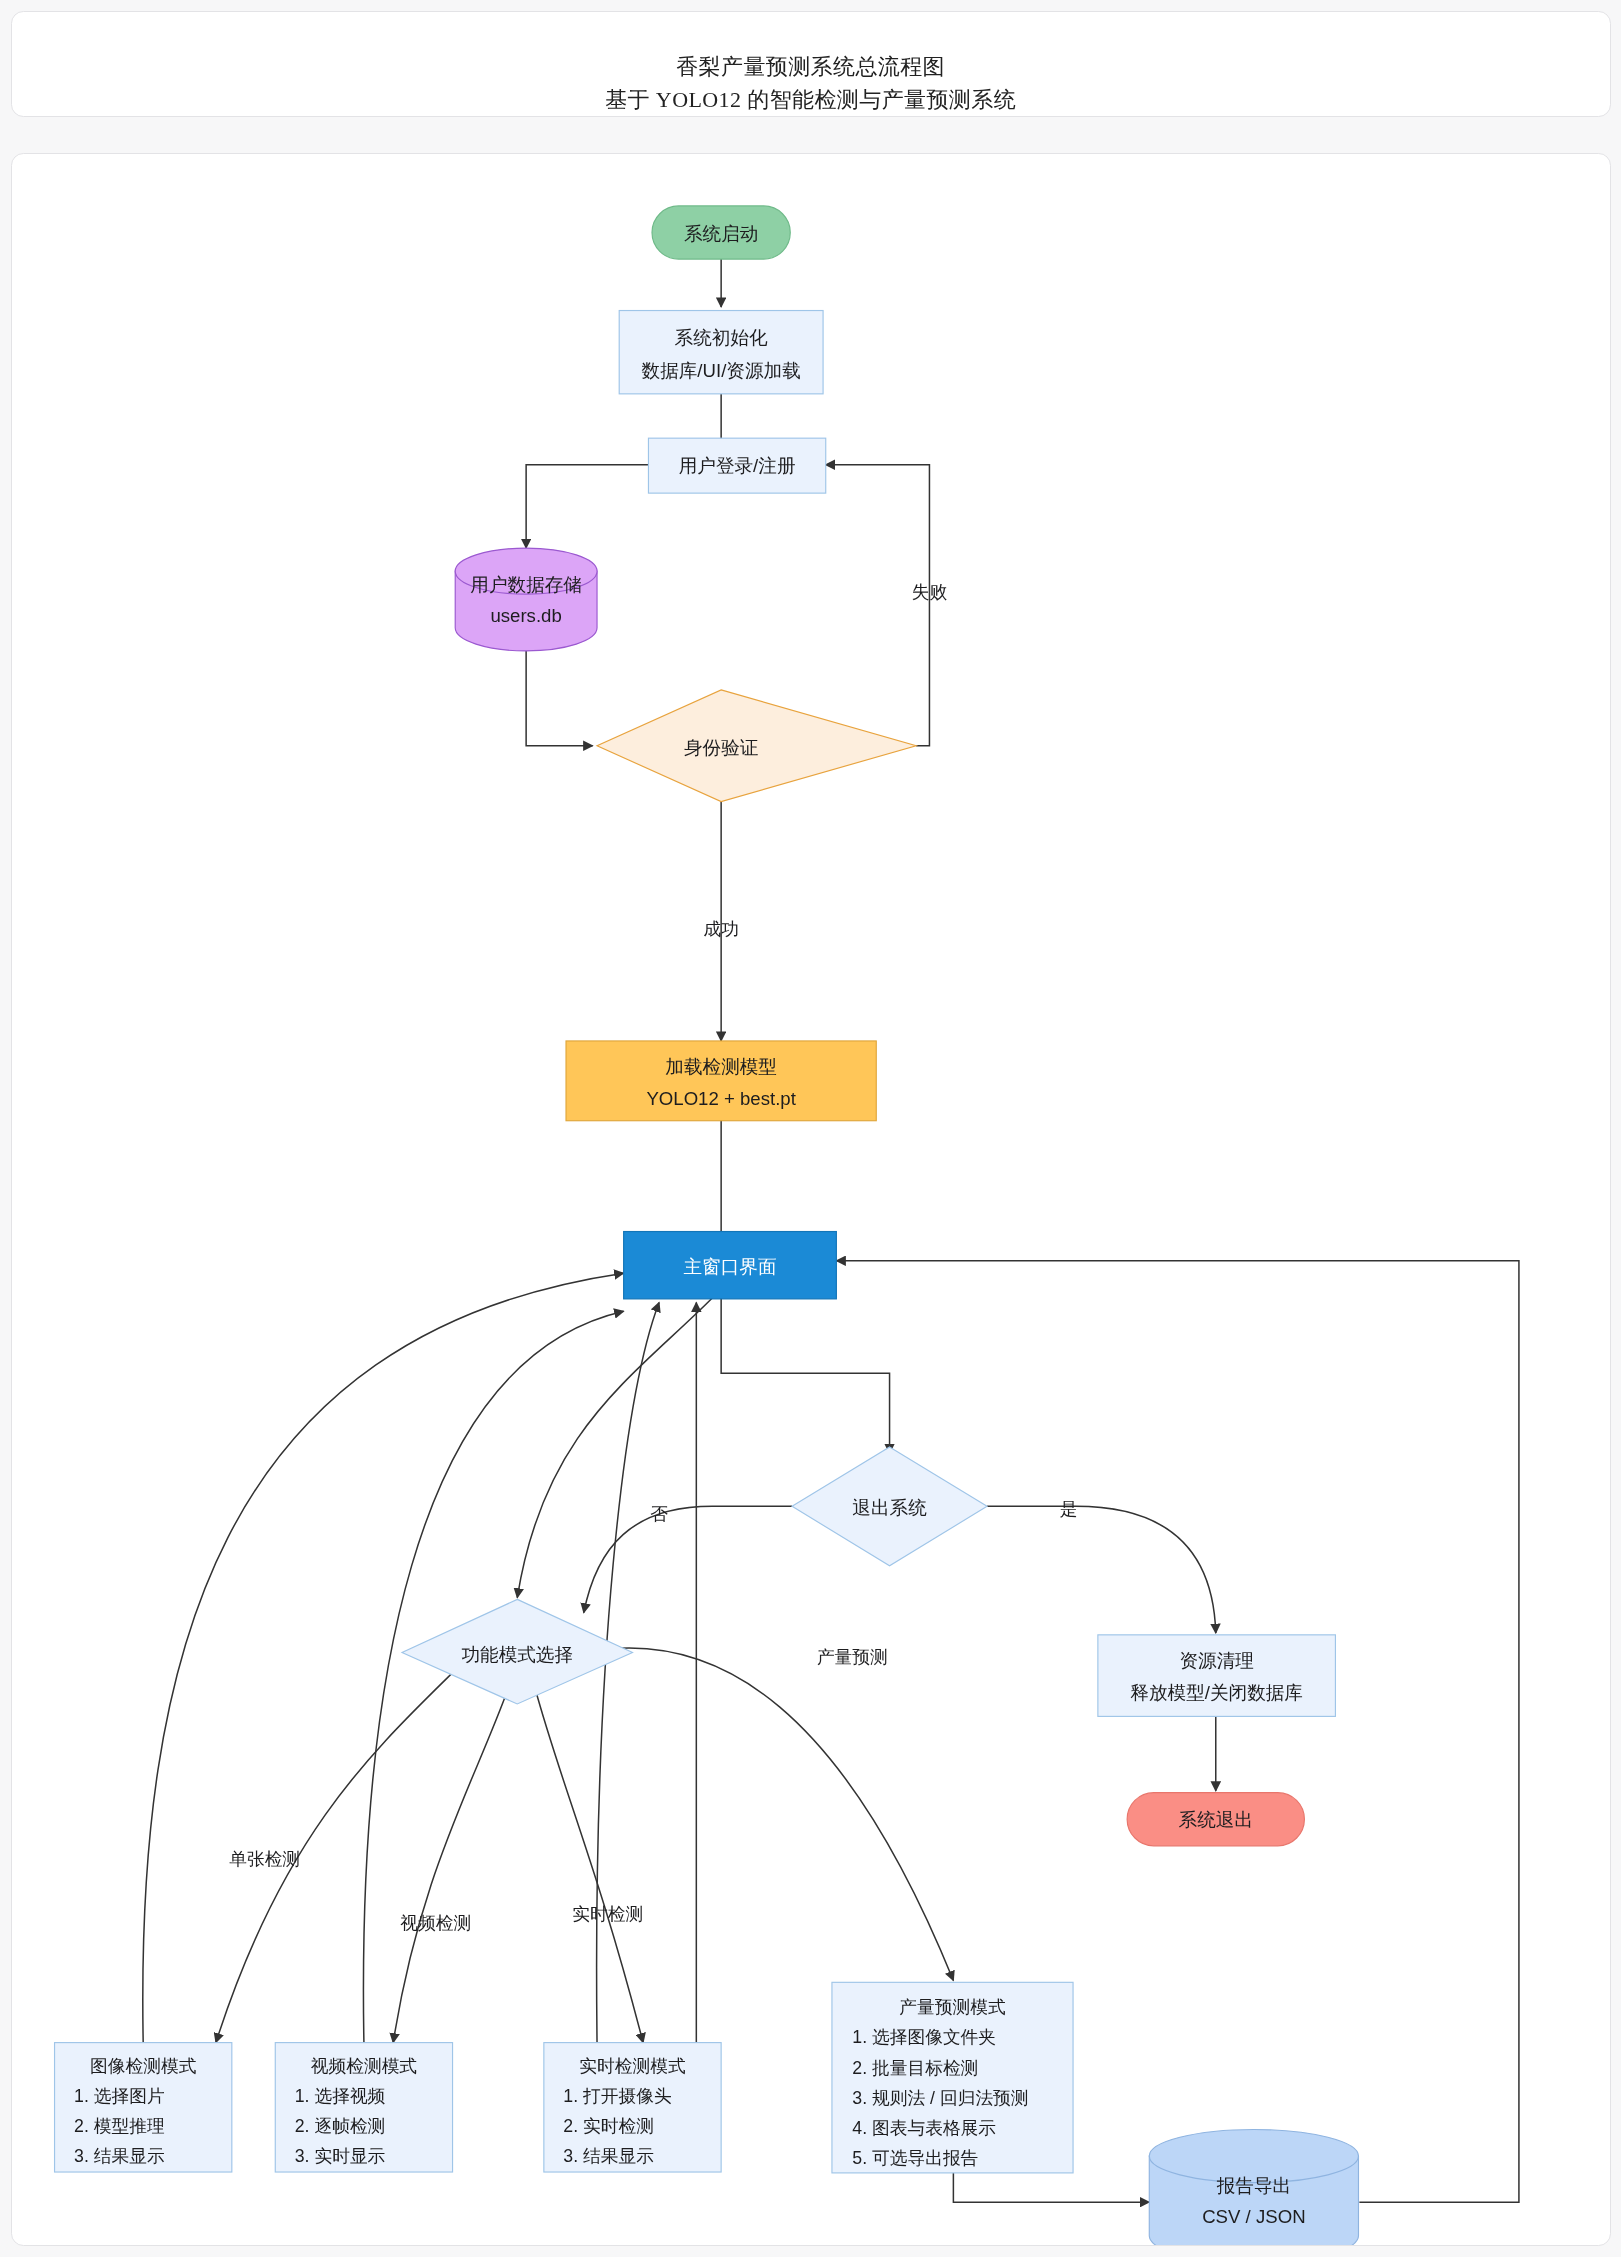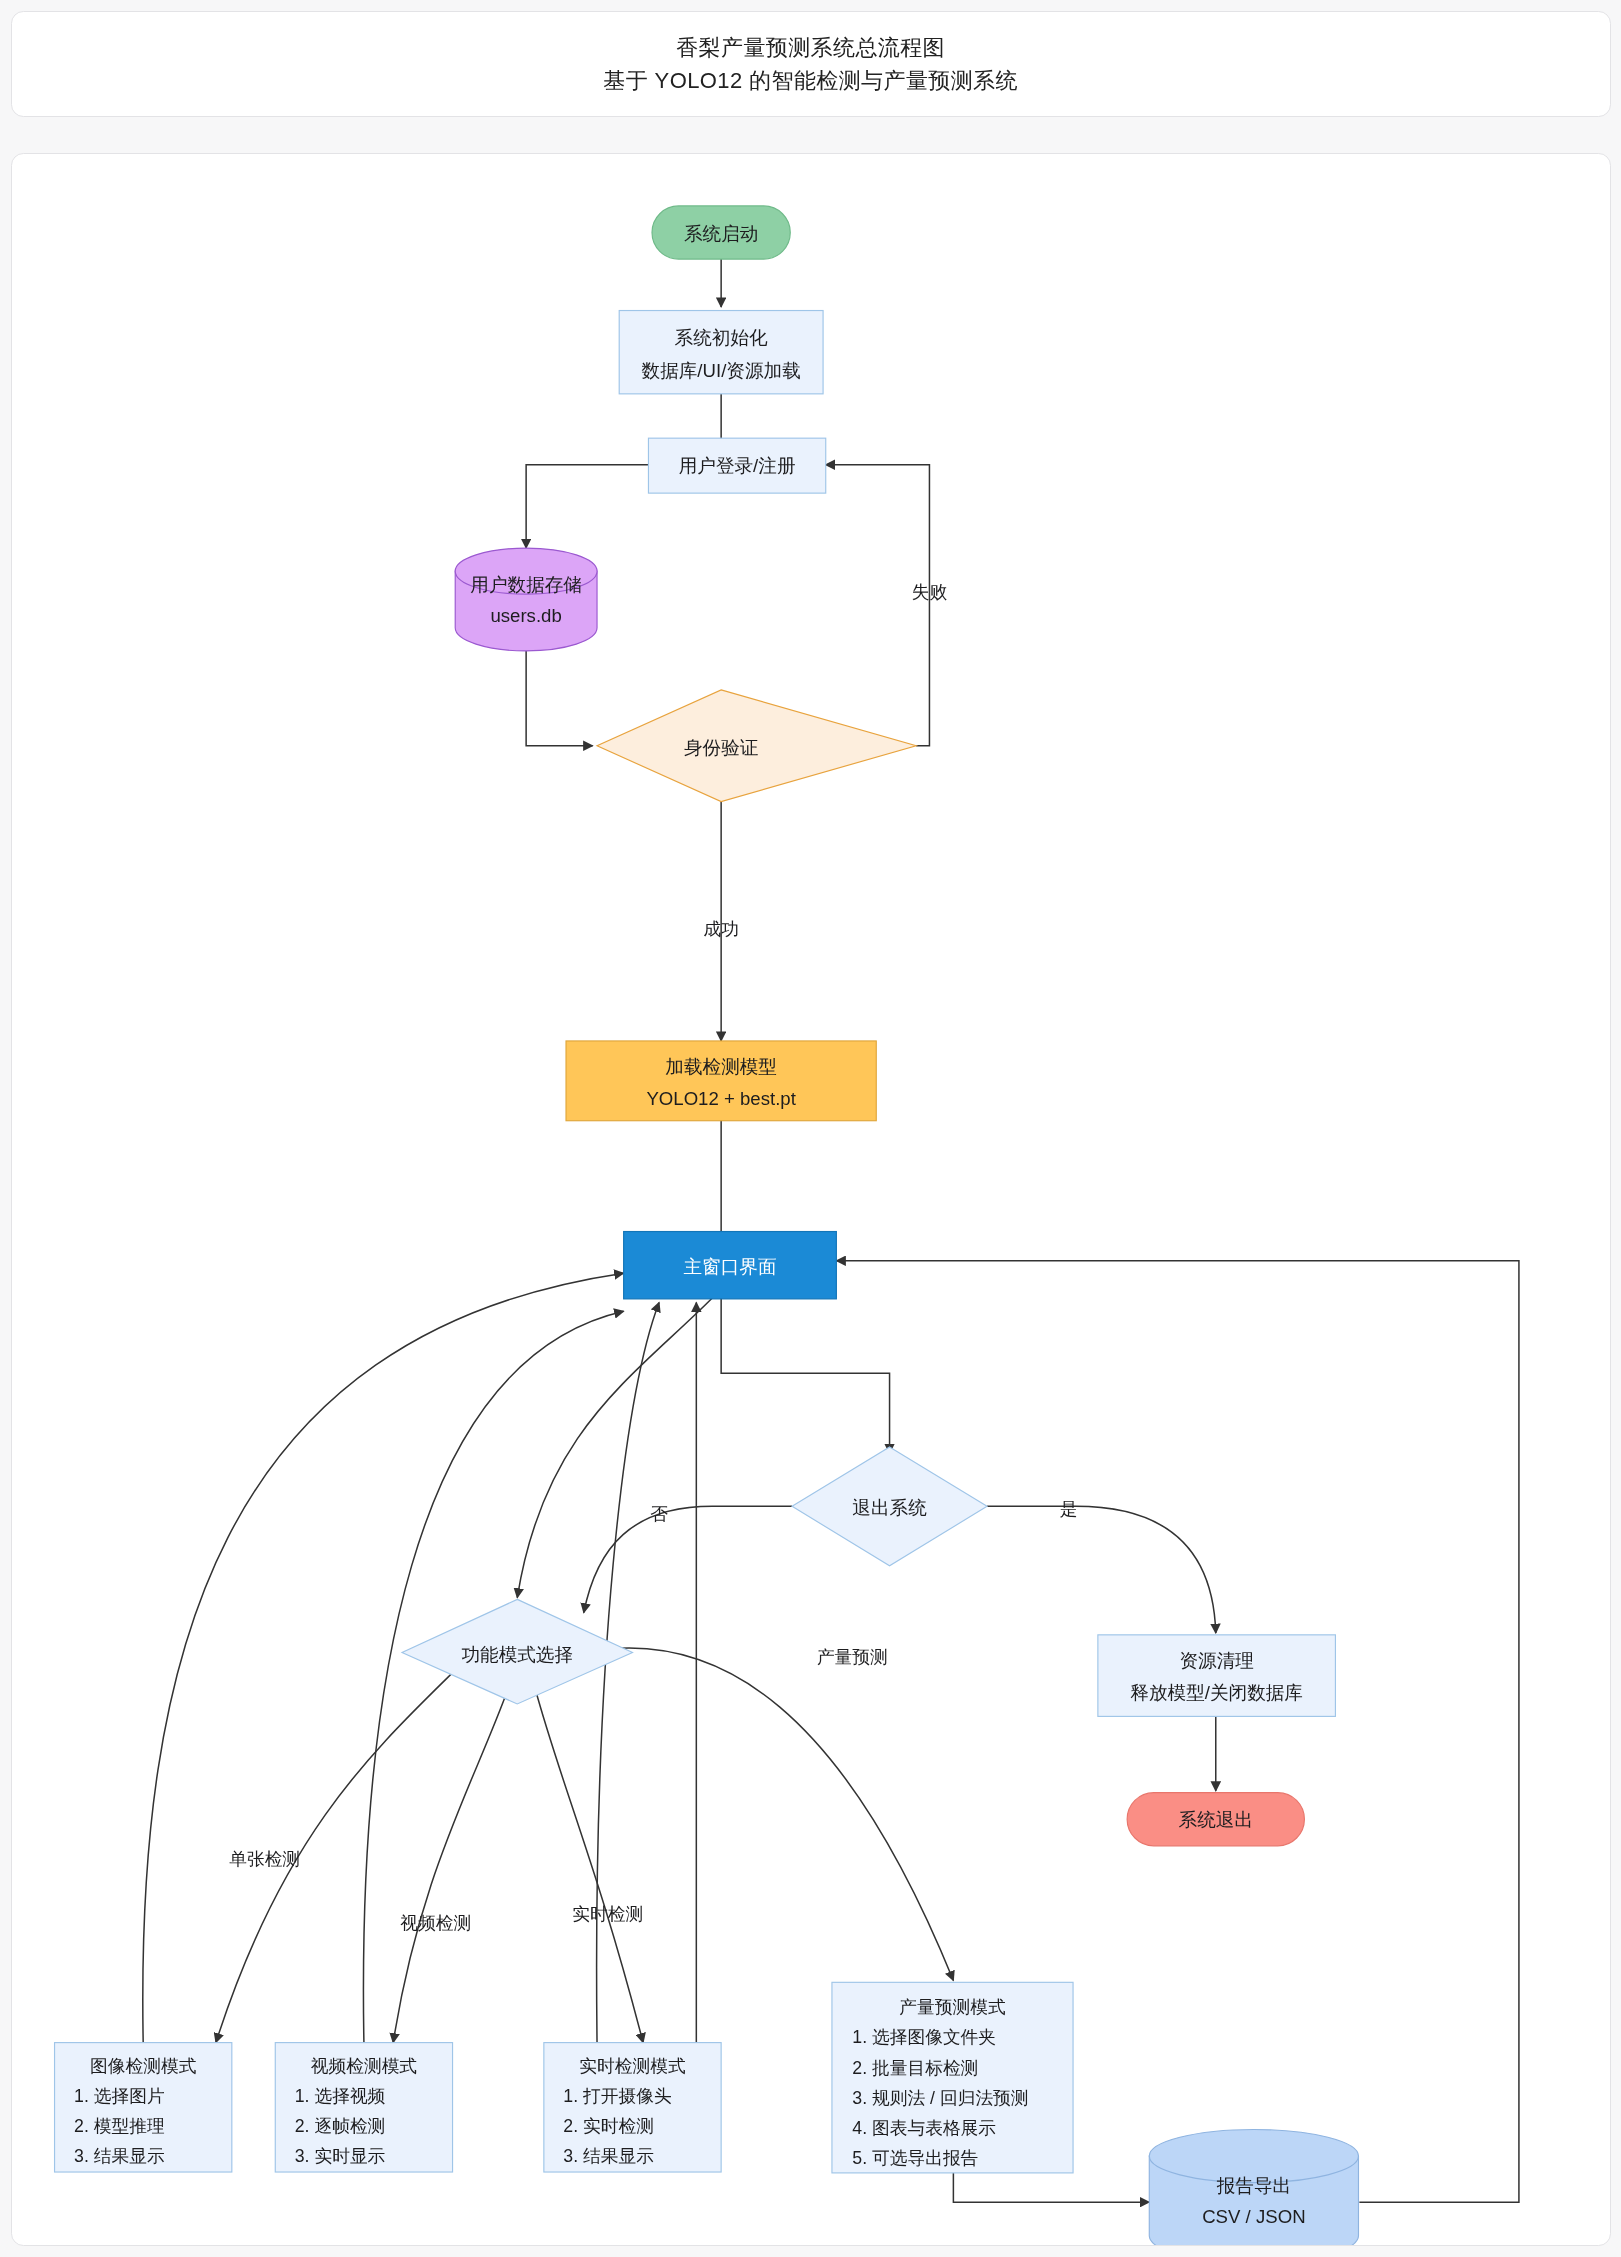--- a/index.html
+++ b/index.html
@@ -6,23 +6,23 @@
   body{
     font-family:"Liberation Sans","DejaVu Sans",sans-serif;
     width:1622px;height:2257px;overflow:hidden;
   }
   .page{width:1622px;height:2257px;position:relative;box-sizing:border-box;}
   .panel{
     background:#ffffff;border:0.9px solid #e3e3e6;border-radius:12.4px;
     box-sizing:border-box;position:absolute;
   }
   #title-panel{left:10.6px;top:10.6px;width:1600px;height:106px;
-    display:flex;flex-direction:column;align-items:center;justify-content:center;}
+    display:flex;flex-direction:column;align-items:center;justify-content:flex-end;}
   #title-panel .t1{font-size:22px;color:#222;line-height:1.5;letter-spacing:0.4px;}
-  #title-panel .t2{font-size:22px;color:#222;line-height:1.5;letter-spacing:0.4px;}
+  #title-panel .t2{font-size:22px;color:#222;line-height:1.5;letter-spacing:0.4px;font-family:Liberation Serif, serif;}
   #diagram-panel{left:10.6px;top:153px;width:1600px;height:2093px;overflow:hidden;}
   svg#flow{position:absolute;left:0;top:0;width:1600px;height:2093px;display:block;}
   .nodeLabel{font-family:"Liberation Sans","DejaVu Sans",sans-serif;font-size:21px;fill:#1d1d1f;}
   .nodeLabel.white{fill:#ffffff;}
   .edgeLabel{font-family:"Liberation Sans","DejaVu Sans",sans-serif;font-size:20px;fill:#1d1d1f;}
   .listLabel{font-family:"Liberation Sans","DejaVu Sans",sans-serif;font-size:20px;fill:#1d1d1f;}
   .edge{fill:none;stroke:#333333;stroke-width:1.7px;}
 </style>
 </head>
 <body>

